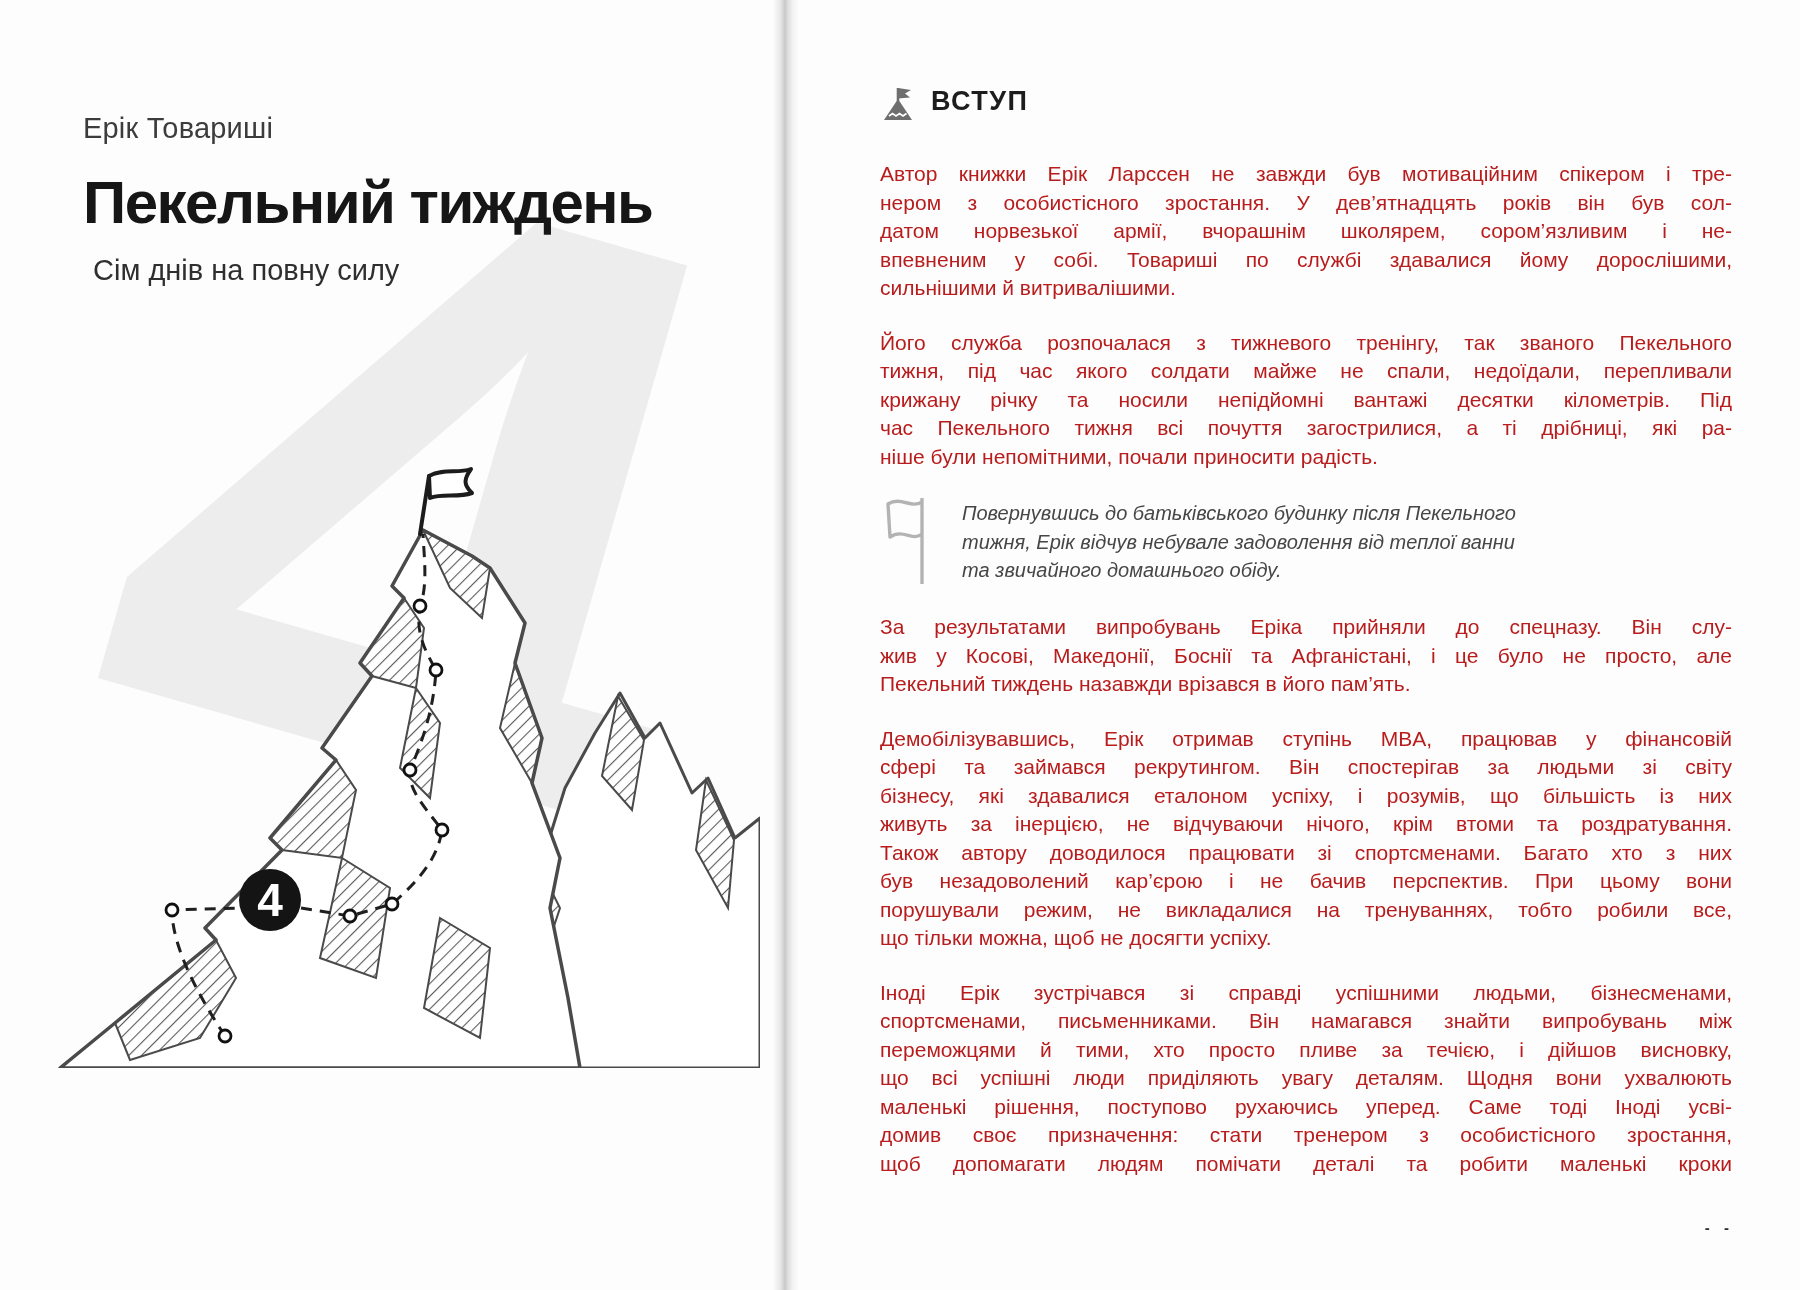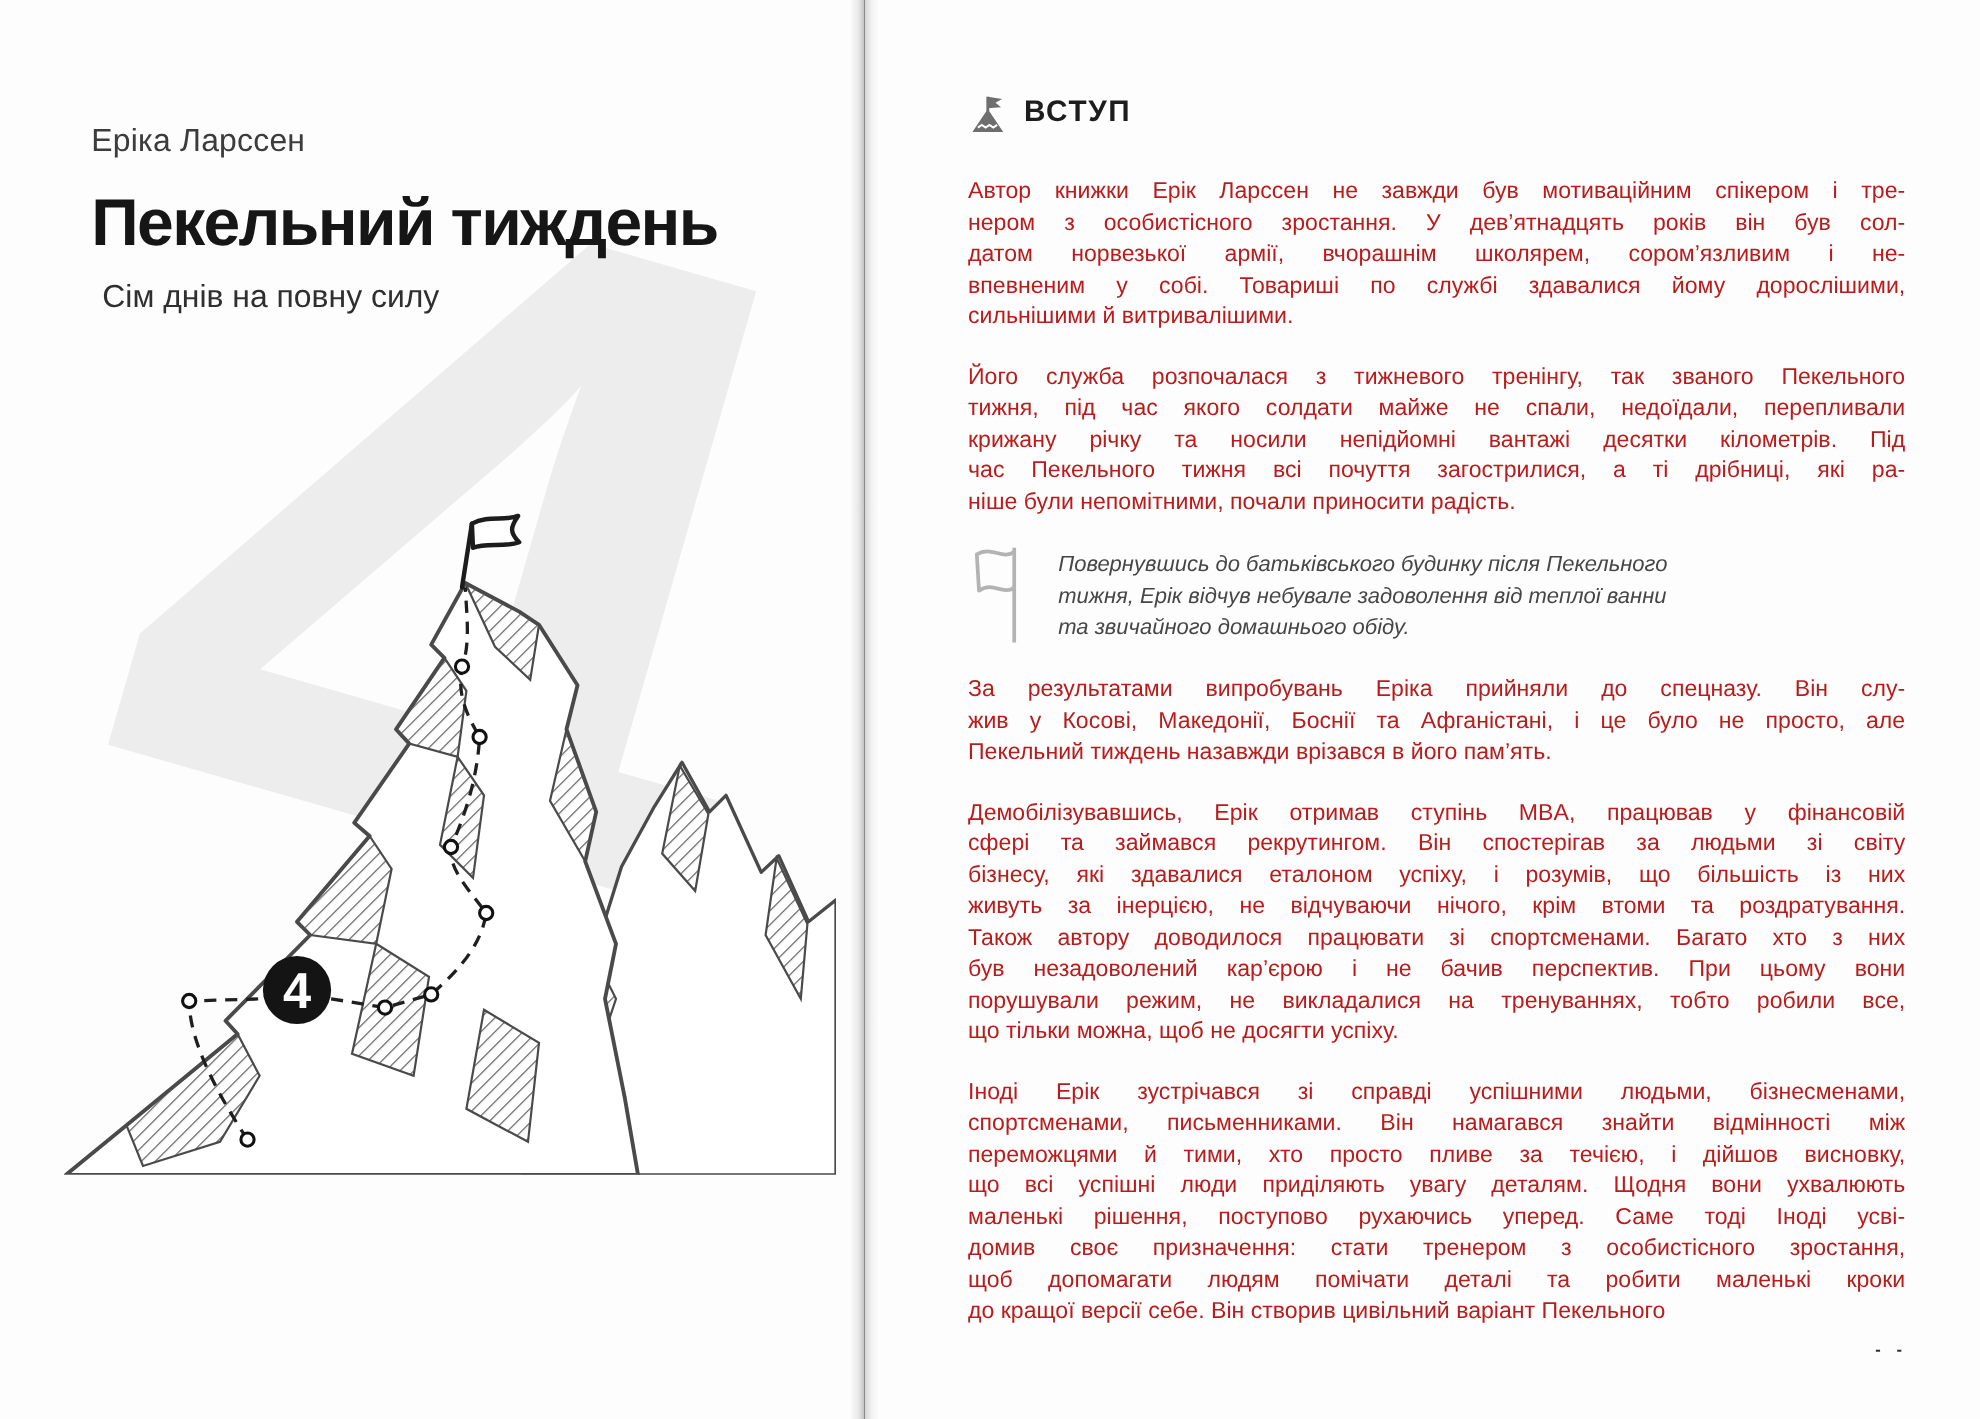--- a/index.html
+++ b/index.html
@@ -128,21 +128,21 @@
         <path d="M400,96 L409,38" stroke="#1c1c1c" stroke-width="4" fill="none" stroke-linecap="round"></path>
         <path d="M409,38 C424,30 438,36 451,31 C444,41 443,46 452,55 C438,60 422,55 410,60 Z" fill="#ffffff" stroke="#1c1c1c" stroke-width="4" stroke-linejoin="round"></path>
       </g>
 
       <g>
         <circle cx="250" cy="462" r="31" fill="#141414"></circle>
         <text x="250" y="478" text-anchor="middle" font-family="Liberation Sans, sans-serif" font-size="46" font-weight="700" fill="#ffffff">4</text>
       </g>
     </svg>
 
-    <div class="author">Еріка Ларссен</div>
+    <div class="author">Ерік Товариші</div>
     <h1 class="book-title">Пекельний тиждень</h1>
     <div class="subtitle">Сім днів на повну силу</div>
   </section>
 
   <div class="gutter"></div>
 
   <section class="page page-right">
 
     <header class="section-head">
       <svg width="36" height="36" viewBox="0 0 36 36" xmlns="http://www.w3.org/2000/svg">
@@ -194,25 +194,24 @@
       <div class="ln">бізнесу, які здавалися еталоном успіху, і розумів, що більшість із них</div>
       <div class="ln">живуть за інерцією, не відчуваючи нічого, крім втоми та роздратування.</div>
       <div class="ln">Також автору доводилося працювати зі спортсменами. Багато хто з них</div>
       <div class="ln">був незадоволений кар’єрою і не бачив перспектив. При цьому вони</div>
       <div class="ln">порушували режим, не викладалися на тренуваннях, тобто робили все,</div>
       <div class="ln last">що тільки можна, щоб не досягти успіху.</div>
     </div>
 
     <div class="para">
       <div class="ln">Іноді Ерік зустрічався зі справді успішними людьми, бізнесменами,</div>
-      <div class="ln">спортсменами, письменниками. Він намагався знайти відмінності між</div>
+      <div class="ln">спортсменами, письменниками. Він намагався знайти випробувань між</div>
       <div class="ln">переможцями й тими, хто просто пливе за течією, і дійшов висновку,</div>
       <div class="ln">що всі успішні люди приділяють увагу деталям. Щодня вони ухвалюють</div>
       <div class="ln">маленькі рішення, поступово рухаючись уперед. Саме тоді Іноді усві-</div>
       <div class="ln">домив своє призначення: стати тренером з особистісного зростання,</div>
       <div class="ln">щоб допомагати людям помічати деталі та робити маленькі кроки</div>
-      <div class="ln last">до кращої версії себе. Він створив цивільний варіант Пекельного</div>
     </div>
 
     <div class="page-marker">- -</div>
   </section>
 
 </div>
 
 </body></html>

